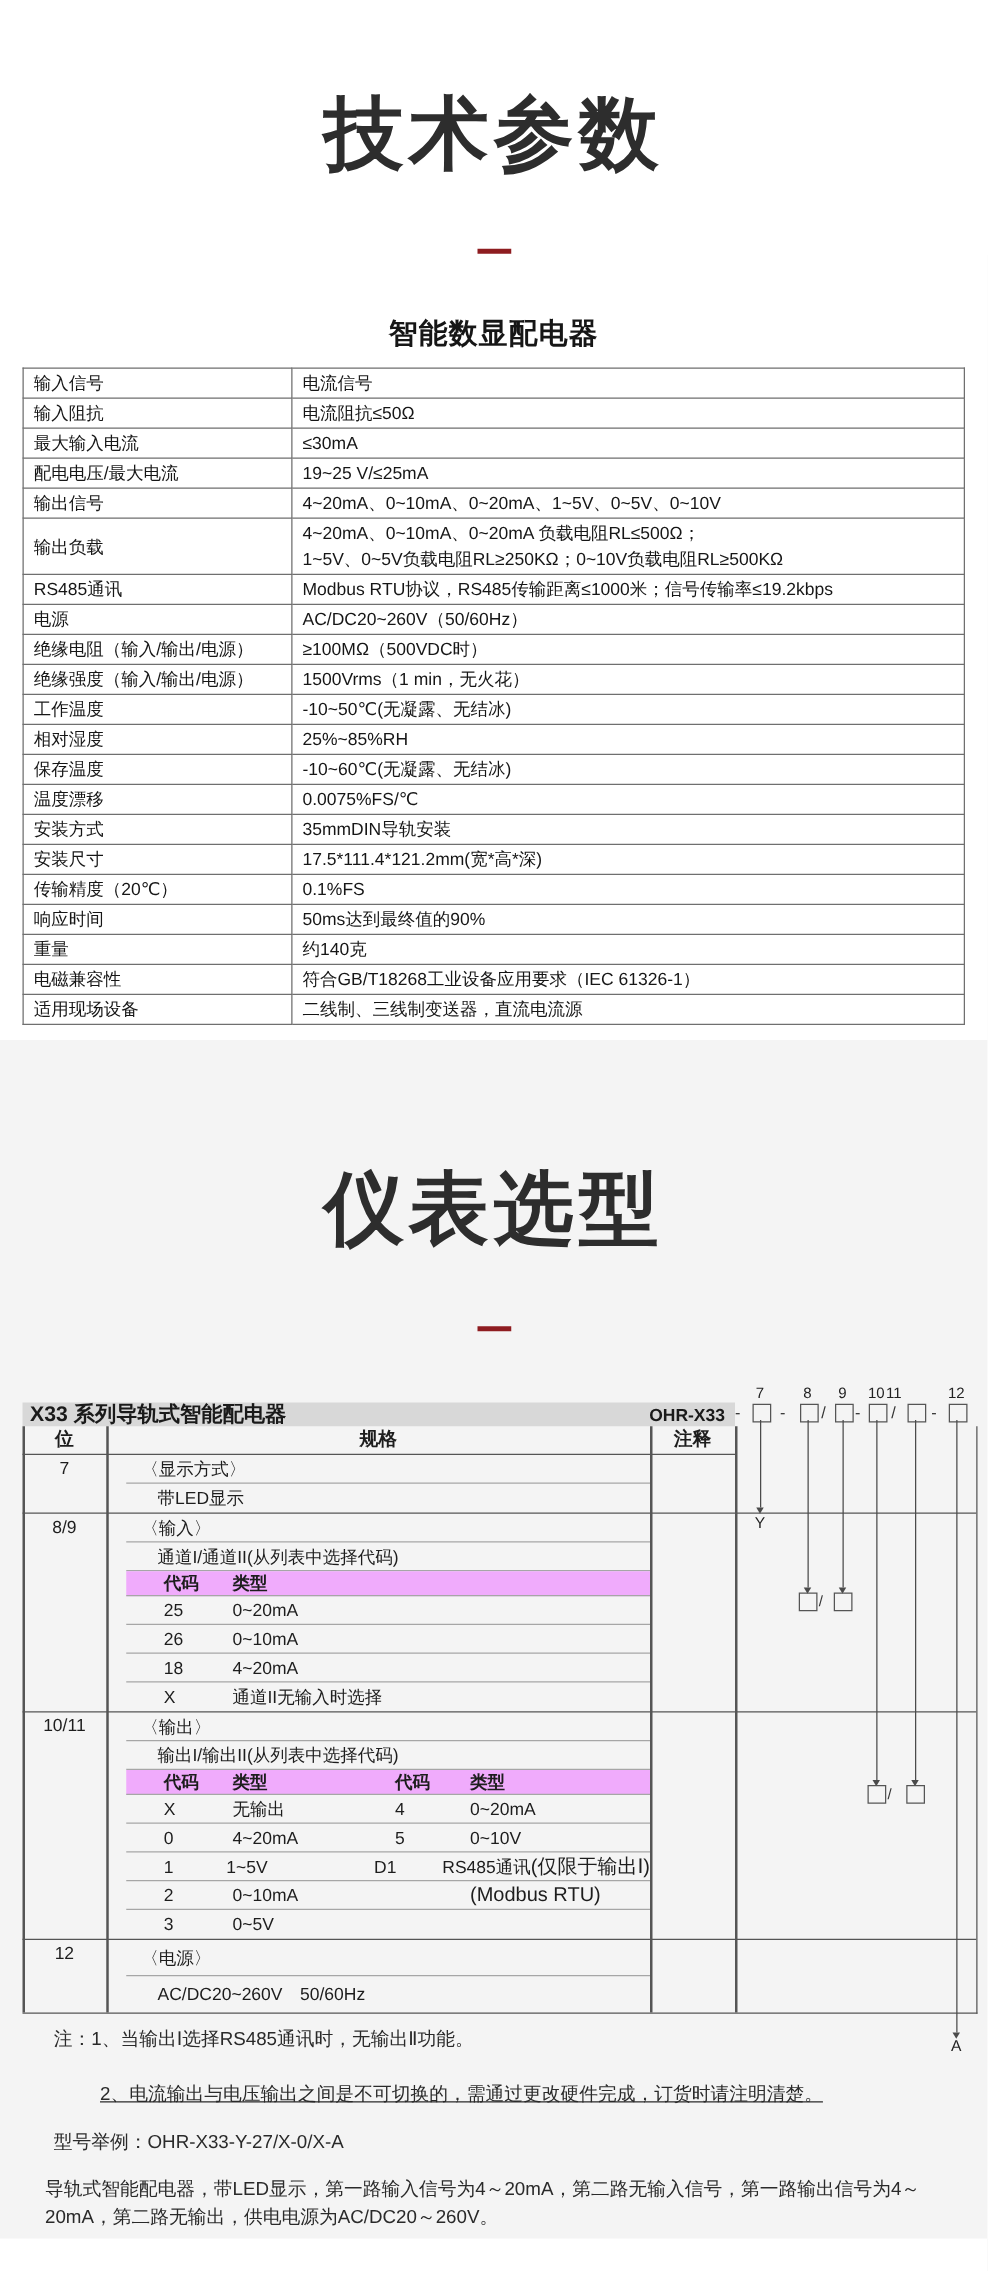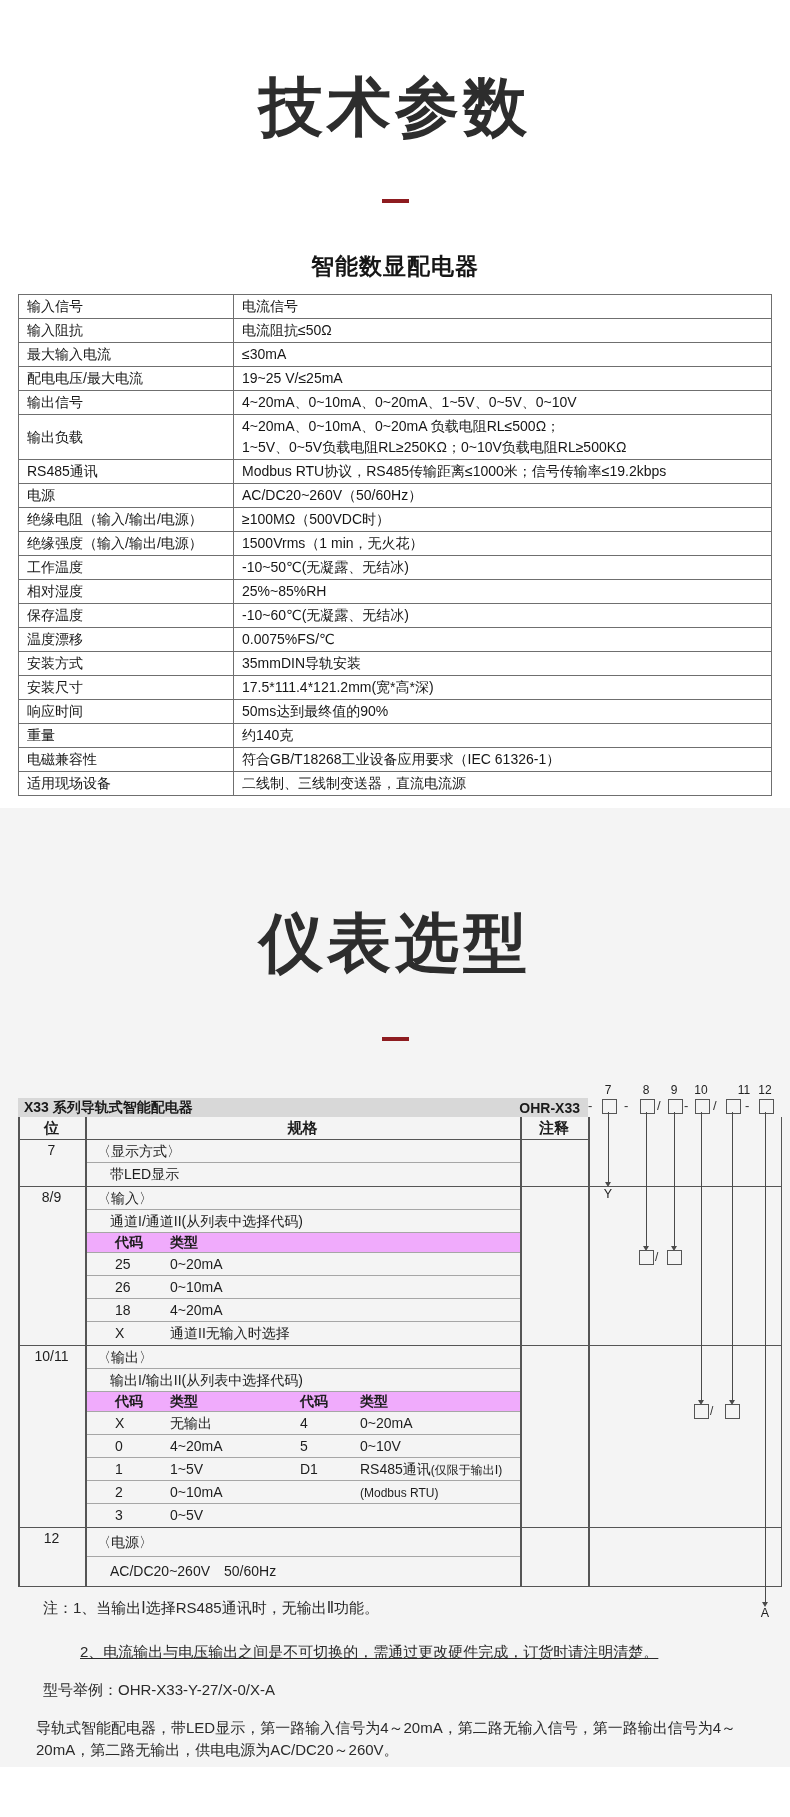--- a/index.html
+++ b/index.html
@@ -10,48 +10,48 @@
   .red-dash{width:27px;height:4px;background:#8e1c20;margin:44px auto 0;}
   .sec1 .red-dash{margin-top:42px;}
   .sub-title{margin-top:48px;text-align:center;font-size:23px;line-height:30px;font-weight:700;color:#161616;letter-spacing:1px;}
   
   table.spec{border-collapse:collapse;margin:13px auto 0;width:754px;table-layout:fixed;}
   table.spec td{border:1.5px solid #6f6f6f;padding:1px 8px;font-size:14px;line-height:21px;color:#161616;word-break:break-all;}
   table.spec td.k{width:198px;}
   
   .sel-wrap{position:relative;height:512px;margin:42px 0 0 18px;width:764px;font-size:14px;color:#1d1d1d;}
   .hdr-bar{position:absolute;top:15px;left:0;width:570px;height:19px;background:#d8d8d8;display:flex;align-items:center;}
-  .hdr-series{font-weight:700;font-size:14px;padding-left:6px;color:#1a1a1a;}
+  .hdr-series{font-weight:700;font-size:17px;padding-left:6px;color:#1a1a1a;}
   .hdr-model{font-weight:700;font-size:14px;margin-left:auto;padding-right:8px;color:#1a1a1a;}
   .sel-main{position:absolute;top:34px;left:0;width:762.5px;border-right:1.5px solid #555;border-bottom:1.5px solid #555;}
   .vl{position:absolute;top:0;bottom:0;width:1.5px;background:#555;}
   .colhead{width:570px;height:22px;border-bottom:1.5px solid #555;display:flex;font-weight:700;font-size:15px;}
   .ch-pos{width:67px;text-align:center;line-height:22px;}
   .ch-spec{width:435px;text-align:center;line-height:22px;}
   .ch-note{width:68px;text-align:center;line-height:22px;}
   .sel-group{display:flex;width:100%;}
   .gtop{border-top:1.5px solid #555;}
   .pos-cell{width:67px;text-align:center;padding-top:2px;font-size:14px;}
   .spec-stack{width:435px;}
   .note-cell{width:68px;}
   .rest-cell{flex:1;}
-  .srow{height:23px;line-height:23px;overflow:hidden;white-space:nowrap;}
+  .srow{height:23px;line-height:23px;overflow:hidden;white-space:nowrap;margin-left:16px;}
   .srow.sep{border-bottom:1px solid #a6a6a6;height:22px;line-height:22px;}
   .srow.tall{height:29px;line-height:29px;}
   .srow.tall.sep{height:28px;line-height:28px;}
   .chead{background:#f0abfc;height:19px !important;line-height:19px !important;font-weight:700;}
   .ind1{padding-left:12px;}
   .ind2{padding-left:25px;}
   .coderow{display:flex;}
   .c1{margin-left:30px;width:55px;}
   .c2{width:130px;}
   .code2 .c2, .chead2 .c2{flex:1;}
   .c3{width:60px;}
   .c4{flex:1;}
-  .small{font-size:12px;}
+  .small{font-size:16px;}
   
   .mdigit{position:absolute;top:0;width:14px;text-align:center;font-size:12px;color:#222;}
   .mbox{position:absolute;top:16px;width:13px;height:13px;border:1px solid #555;background:transparent;}
   .msep{position:absolute;top:15px;font-size:13px;color:#333;}
   .dline{position:absolute;width:1px;background:#4a4a4a;}
   .arr{position:absolute;width:0;height:0;border-left:3px solid transparent;border-right:3px solid transparent;border-top:5px solid #4a4a4a;}
   .ann-box{position:absolute;width:13px;height:13px;border:1px solid #555;}
   .ann-slash{position:absolute;font-size:12px;color:#333;}
   .ann-text{position:absolute;width:14px;text-align:center;font-size:12.5px;color:#222;}
   
@@ -128,20 +128,24 @@
             <td class="k">温度漂移</td>
             <td class="v">0.0075%FS/℃</td>
           </tr>
           <tr>
             <td class="k">安装方式</td>
             <td class="v">35mmDIN导轨安装</td>
           </tr>
           <tr>
             <td class="k">安装尺寸</td>
             <td class="v">17.5*111.4*121.2mm(宽*高*深)</td>
+          </tr>
+          <tr>
+            <td class="k">传输精度（20℃）</td>
+            <td class="v">0.1%FS</td>
           </tr>
           <tr>
             <td class="k">响应时间</td>
             <td class="v">50ms达到最终值的90%</td>
           </tr>
           <tr>
             <td class="k">重量</td>
             <td class="v">约140克</td>
           </tr>
           <tr>
@@ -274,21 +278,21 @@
 
       <div id="diagram">
           <span class="mdigit" style="left: 583px;">7</span>
           <span class="mbox" style="left: 584px;"></span>
           <span class="mdigit" style="left: 621px;">8</span>
           <span class="mbox" style="left: 622px;"></span>
           <span class="mdigit" style="left: 649px;">9</span>
           <span class="mbox" style="left: 650px;"></span>
           <span class="mdigit" style="left: 676px;">10</span>
           <span class="mbox" style="left: 677px;"></span>
-          <span class="mdigit" style="left: 719px;">11</span>
+          <span class="mdigit" style="left: 690px;">11</span>
           <span class="mbox" style="left: 708px;"></span>
           <span class="mdigit" style="left: 740px;">12</span>
           <span class="mbox" style="left: 741px;"></span>
           <span class="msep" style="left: 570px;">-</span>
           <span class="msep" style="left: 606px;">-</span>
           <span class="msep" style="left: 639px;">/</span>
           <span class="msep" style="left: 666px;">-</span>
           <span class="msep" style="left: 695px;">/</span>
           <span class="msep" style="left: 727px;">-</span>
           <div class="dline" style="left: 590px; top: 29px; height: 70px;"></div>

